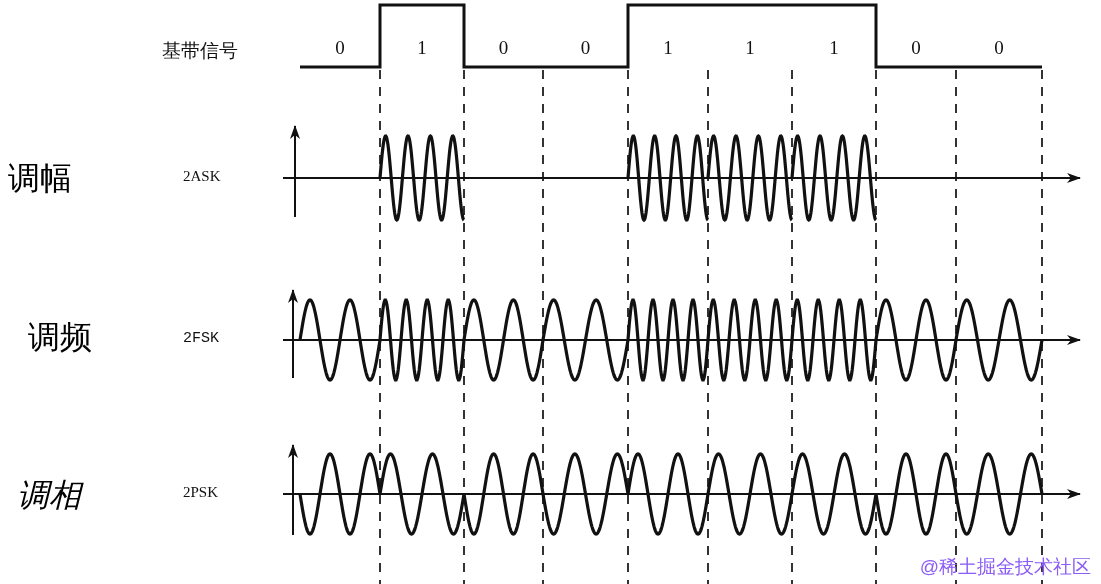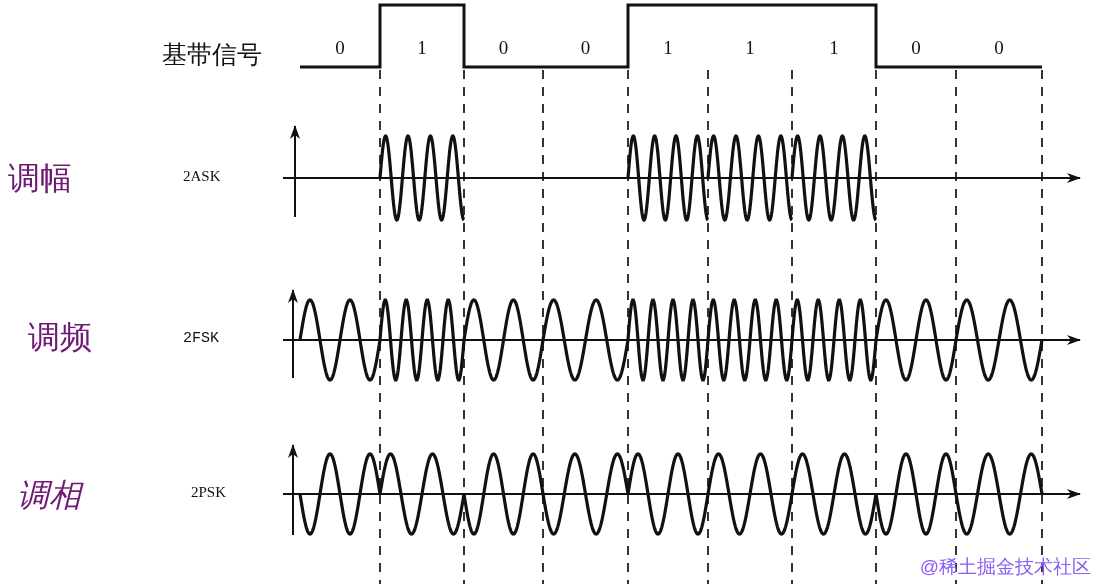--- a/index.html
+++ b/index.html
@@ -1,21 +1,21 @@
 <!DOCTYPE html>
 <html><head>
 <meta charset="utf-8">
 <style>
   html, body { margin: 0; padding: 0; background: #ffffff; }
   body { width: 1101px; height: 584px; position: relative; overflow: hidden;
          font-family: "Liberation Serif", "DejaVu Serif", serif; color: #111; }
   .lbl { position: absolute; white-space: nowrap; }
-  .row-cn { font-size: 32px; font-family: "DejaVu Sans", sans-serif; color: #701a75; }
+  .row-cn { font-size: 32px; font-family: "DejaVu Sans", sans-serif; color: #000000; }
   .row-en { font-size: 15px; }
-  .bb-cn { font-size: 25px; font-family: Liberation Mono, monospace; }
+  .bb-cn { font-size: 19px; font-family: Liberation Mono, monospace; }
   .bit { font-size: 19px; position: absolute; transform: translateX(-50%); }
   .watermark { position: absolute; right: 10px; bottom: 4px; font-size: 19px;
                color: #8b5cf6; font-family: Liberation Sans, sans-serif; }
   svg { position: absolute; left: 0; top: 0; }
 </style>
 </head>
 <body>
 
 <svg id="diagram" width="1101" height="584" viewBox="0 0 1101 584" xmlns="http://www.w3.org/2000/svg">
   <defs>
@@ -62,15 +62,15 @@
   <span class="bit" style="left: 999px; top: 37px;">0</span>
 </div>
 
 <div class="lbl row-cn" style="left:8px; top:157px;">调幅</div>
 <div class="lbl row-en" style="left:183px; top:168px;">2ASK</div>
 
 <div class="lbl row-cn" style="left:28px; top:316px;">调频</div>
 <div class="lbl row-en" style="left:183px; top:330px;font-family:Liberation Mono, monospace;">2FSK</div>
 
 <div class="lbl row-cn" style="left:17px; top:474px;font-style:italic;">调相</div>
-<div class="lbl row-en" style="left:183px; top:484px;margin-left:8px;">2PSK</div>
+<div class="lbl row-en" style="left:183px; top:484px;">2PSK</div>
 
 <div class="watermark">@稀土掘金技术社区</div>
 
 </body></html>

